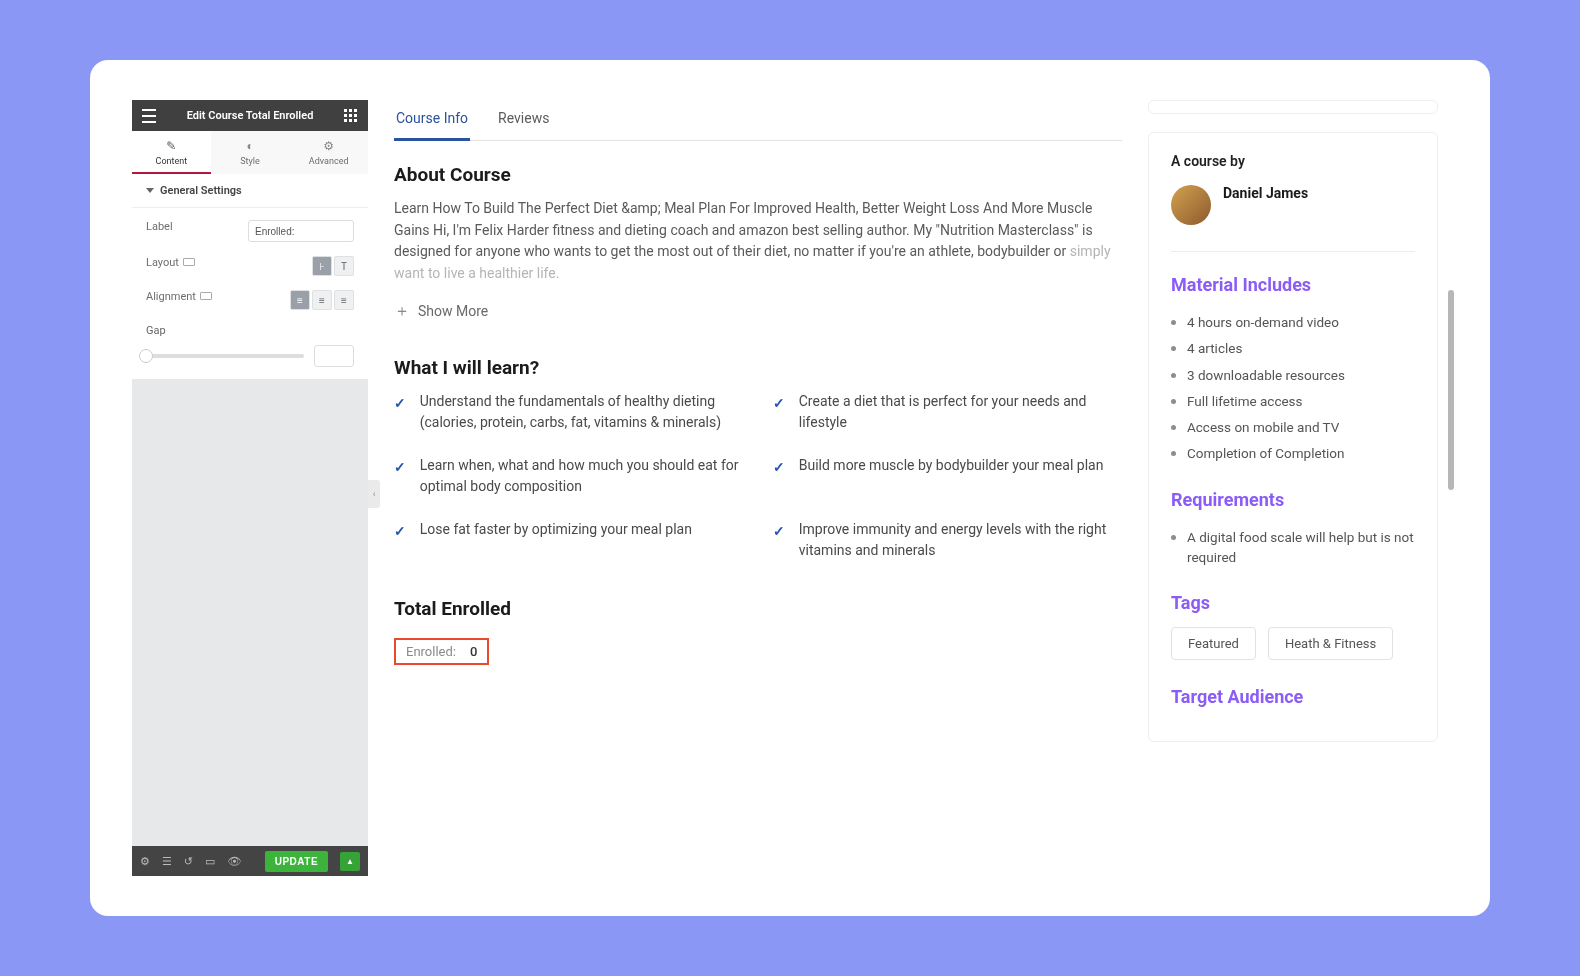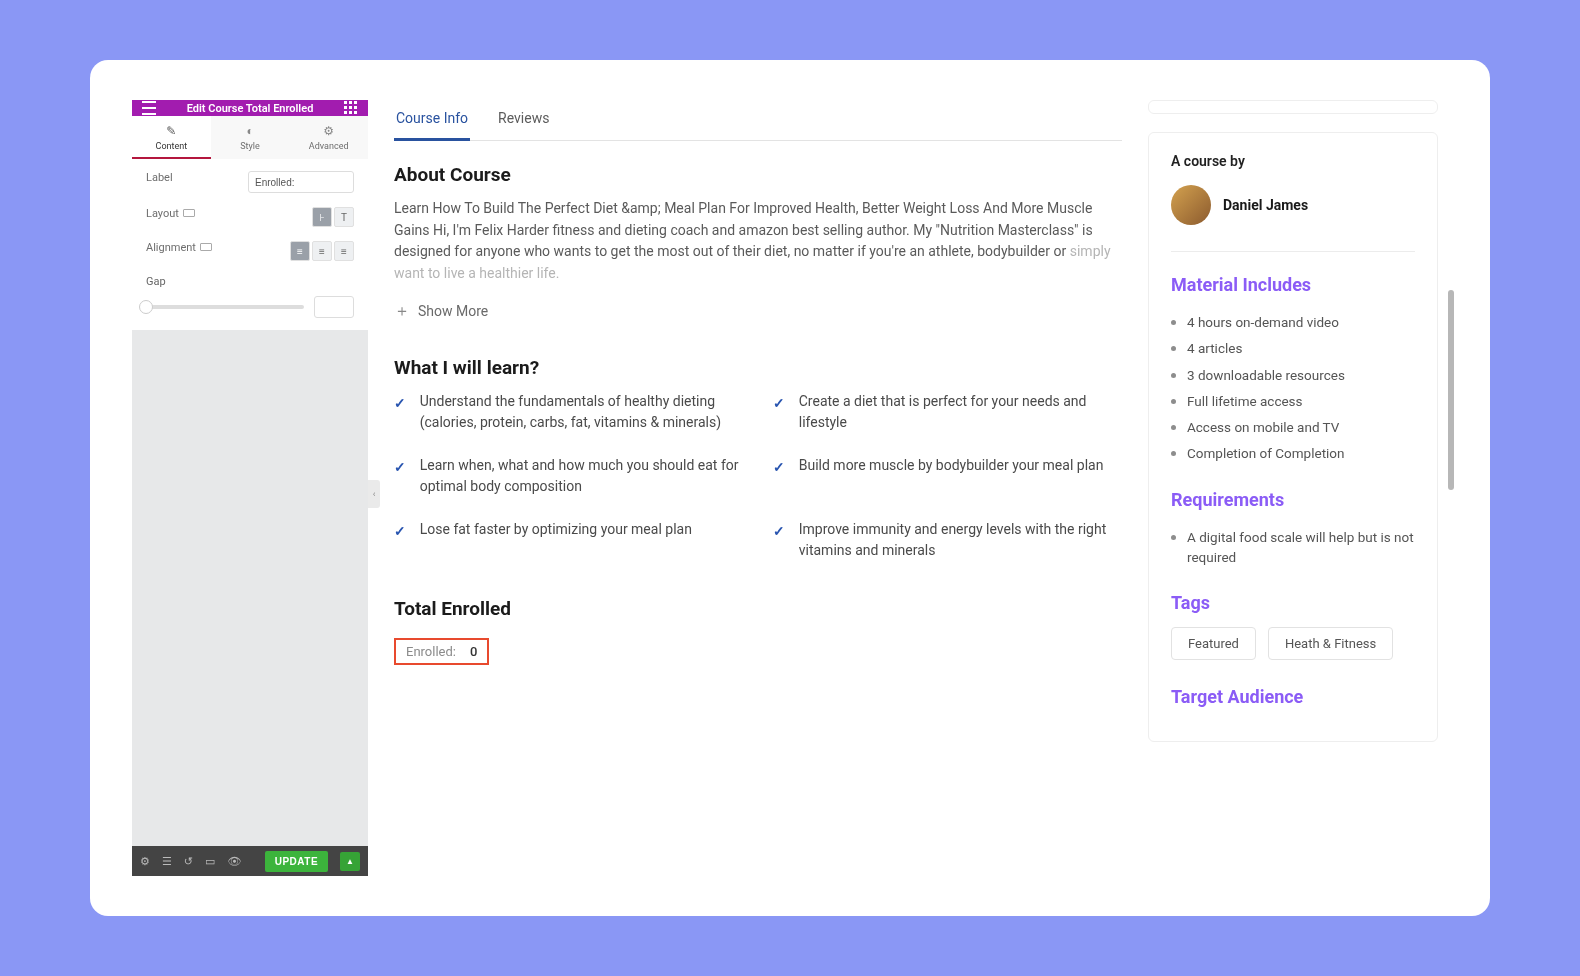--- a/index.html
+++ b/index.html
@@ -2,21 +2,21 @@
 <html><head>
 <meta charset="utf-8">
 <style>
 * { box-sizing: border-box; margin: 0; padding: 0; }
 body { font-family: -apple-system, BlinkMacSystemFont, "Segoe UI", Roboto, sans-serif; background: #8a97f5; display: flex; align-items: center; justify-content: center; min-height: 100vh; padding: 60px; }
 .app-frame { background: #fff; border-radius: 18px; width: 1400px; height: 856px; display: flex; overflow: hidden; position: relative; padding: 40px 42px; }
 .inner { display: flex; width: 100%; gap: 0; }
 
 
 .sidebar { width: 236px; display: flex; flex-direction: column; background: #fff; }
-.sb-header { background: #a21caf; color: #fff; height: 16px; display: flex; align-items: center; justify-content: space-between; padding: 0 10px; }
+.sb-header { background: #404040; color: #fff; height: 31px; display: flex; align-items: center; justify-content: space-between; padding: 0 10px; }
 .sb-header .title { font-size: 11px; font-weight: 600; flex: 1; text-align: center; }
 .hamburger, .grid-icon { width: 14px; height: 14px; display: flex; flex-direction: column; justify-content: space-between; cursor: pointer; }
 .hamburger span { height: 2px; background: #fff; width: 100%; }
 .grid-icon { display: grid; grid-template-columns: repeat(3,1fr); grid-template-rows: repeat(3,1fr); gap: 1px; }
 .grid-icon span { background: #fff; width: 3px; height: 3px; }
 
 .sb-tabs { display: flex; background: #f8f8f8; }
 .sb-tab { flex: 1; text-align: center; padding: 8px 0 6px; font-size: 9px; color: #6e6e6e; cursor: pointer; border-bottom: 2px solid transparent; }
 .sb-tab.active { color: #333; background: #fff; border-bottom-color: #b4173e; }
 .sb-tab .icon { display: block; margin: 0 auto 3px; font-size: 12px; color: #888; }
@@ -65,21 +65,21 @@
 .total-enrolled { }
 .enrolled-box { display: inline-flex; border: 2px solid #e84a2e; padding: 4px 10px; gap: 14px; font-size: 13px; margin-top: 6px; }
 .enrolled-box .lbl { color: #8b8b8b; }
 .enrolled-box .val { color: #333; font-weight: 500; }
 
 
 .right { width: 300px; padding: 0 10px 0 0; position: relative; }
 .right-card-top { border: 1px solid #eee; border-radius: 6px; height: 14px; margin-bottom: 18px; }
 .right-card { border: 1px solid #eee; border-radius: 6px; padding: 20px 22px; }
 .course-by-label { font-size: 14px; font-weight: 600; color: #222; margin-bottom: 16px; }
-.author { display: flex; align-items: center; gap: 12px; margin-bottom: 26px; }
+.author { display: flex; gap: 12px; margin-bottom: 26px; }
 .avatar { width: 40px; height: 40px; border-radius: 50%; background: linear-gradient(135deg,#d4a24f,#8b5a2e); }
 .author-name { font-size: 14px; font-weight: 700; color: #1a1a1a; }
 .divider { height: 1px; background: #ececec; margin: 0 0 22px; }
 h3 { font-size: 18px; font-weight: 700; color: #8b5cf6; margin-bottom: 14px; }
 .bullet-list { list-style: none; margin-bottom: 22px; }
 .bullet-list li { font-size: 13.5px; color: #555; padding: 3px 0 3px 16px; position: relative; line-height: 1.5; }
 .bullet-list li::before { content: ""; position: absolute; left: 0; top: 11px; width: 5px; height: 5px; background: #8d8d8d; border-radius: 50%; }
 .tags { display: flex; gap: 12px; margin-top: 10px; margin-bottom: 26px; }
 .tag { border: 1px solid #e2e2e2; border-radius: 4px; padding: 8px 16px; font-size: 13px; color: #555; cursor: pointer; text-align: center; }
 .scroll-thumb { position: absolute; right: -6px; top: 190px; width: 6px; height: 200px; background: #b7b7b7; border-radius: 3px; }
@@ -109,20 +109,24 @@
             <span></span>
             <span></span>
           </div>
   </div>
   <div class="sb-tabs">
     <div class="sb-tab active"><span class="icon">✎</span><span>Content</span></div>
     <div class="sb-tab"><span class="icon">◐</span><span>Style</span></div>
     <div class="sb-tab"><span class="icon">⚙</span><span>Advanced</span></div>
   </div>
   <div class="sb-section">
+    <div class="sb-section-title">
+      <span class="caret-down"></span>
+      <span>General Settings</span>
+    </div>
     <div class="sb-controls">
       <div class="sb-row">
         <label>Label</label>
         <input class="sb-input" value="Enrolled:" style="">
       </div>
       <div class="sb-row">
         <label><span>Layout</span><span class="resp-icon"></span></label>
         <div class="button-group">
           <div class="bg-btn active">⊦</div>
           <div class="bg-btn">T</div>

